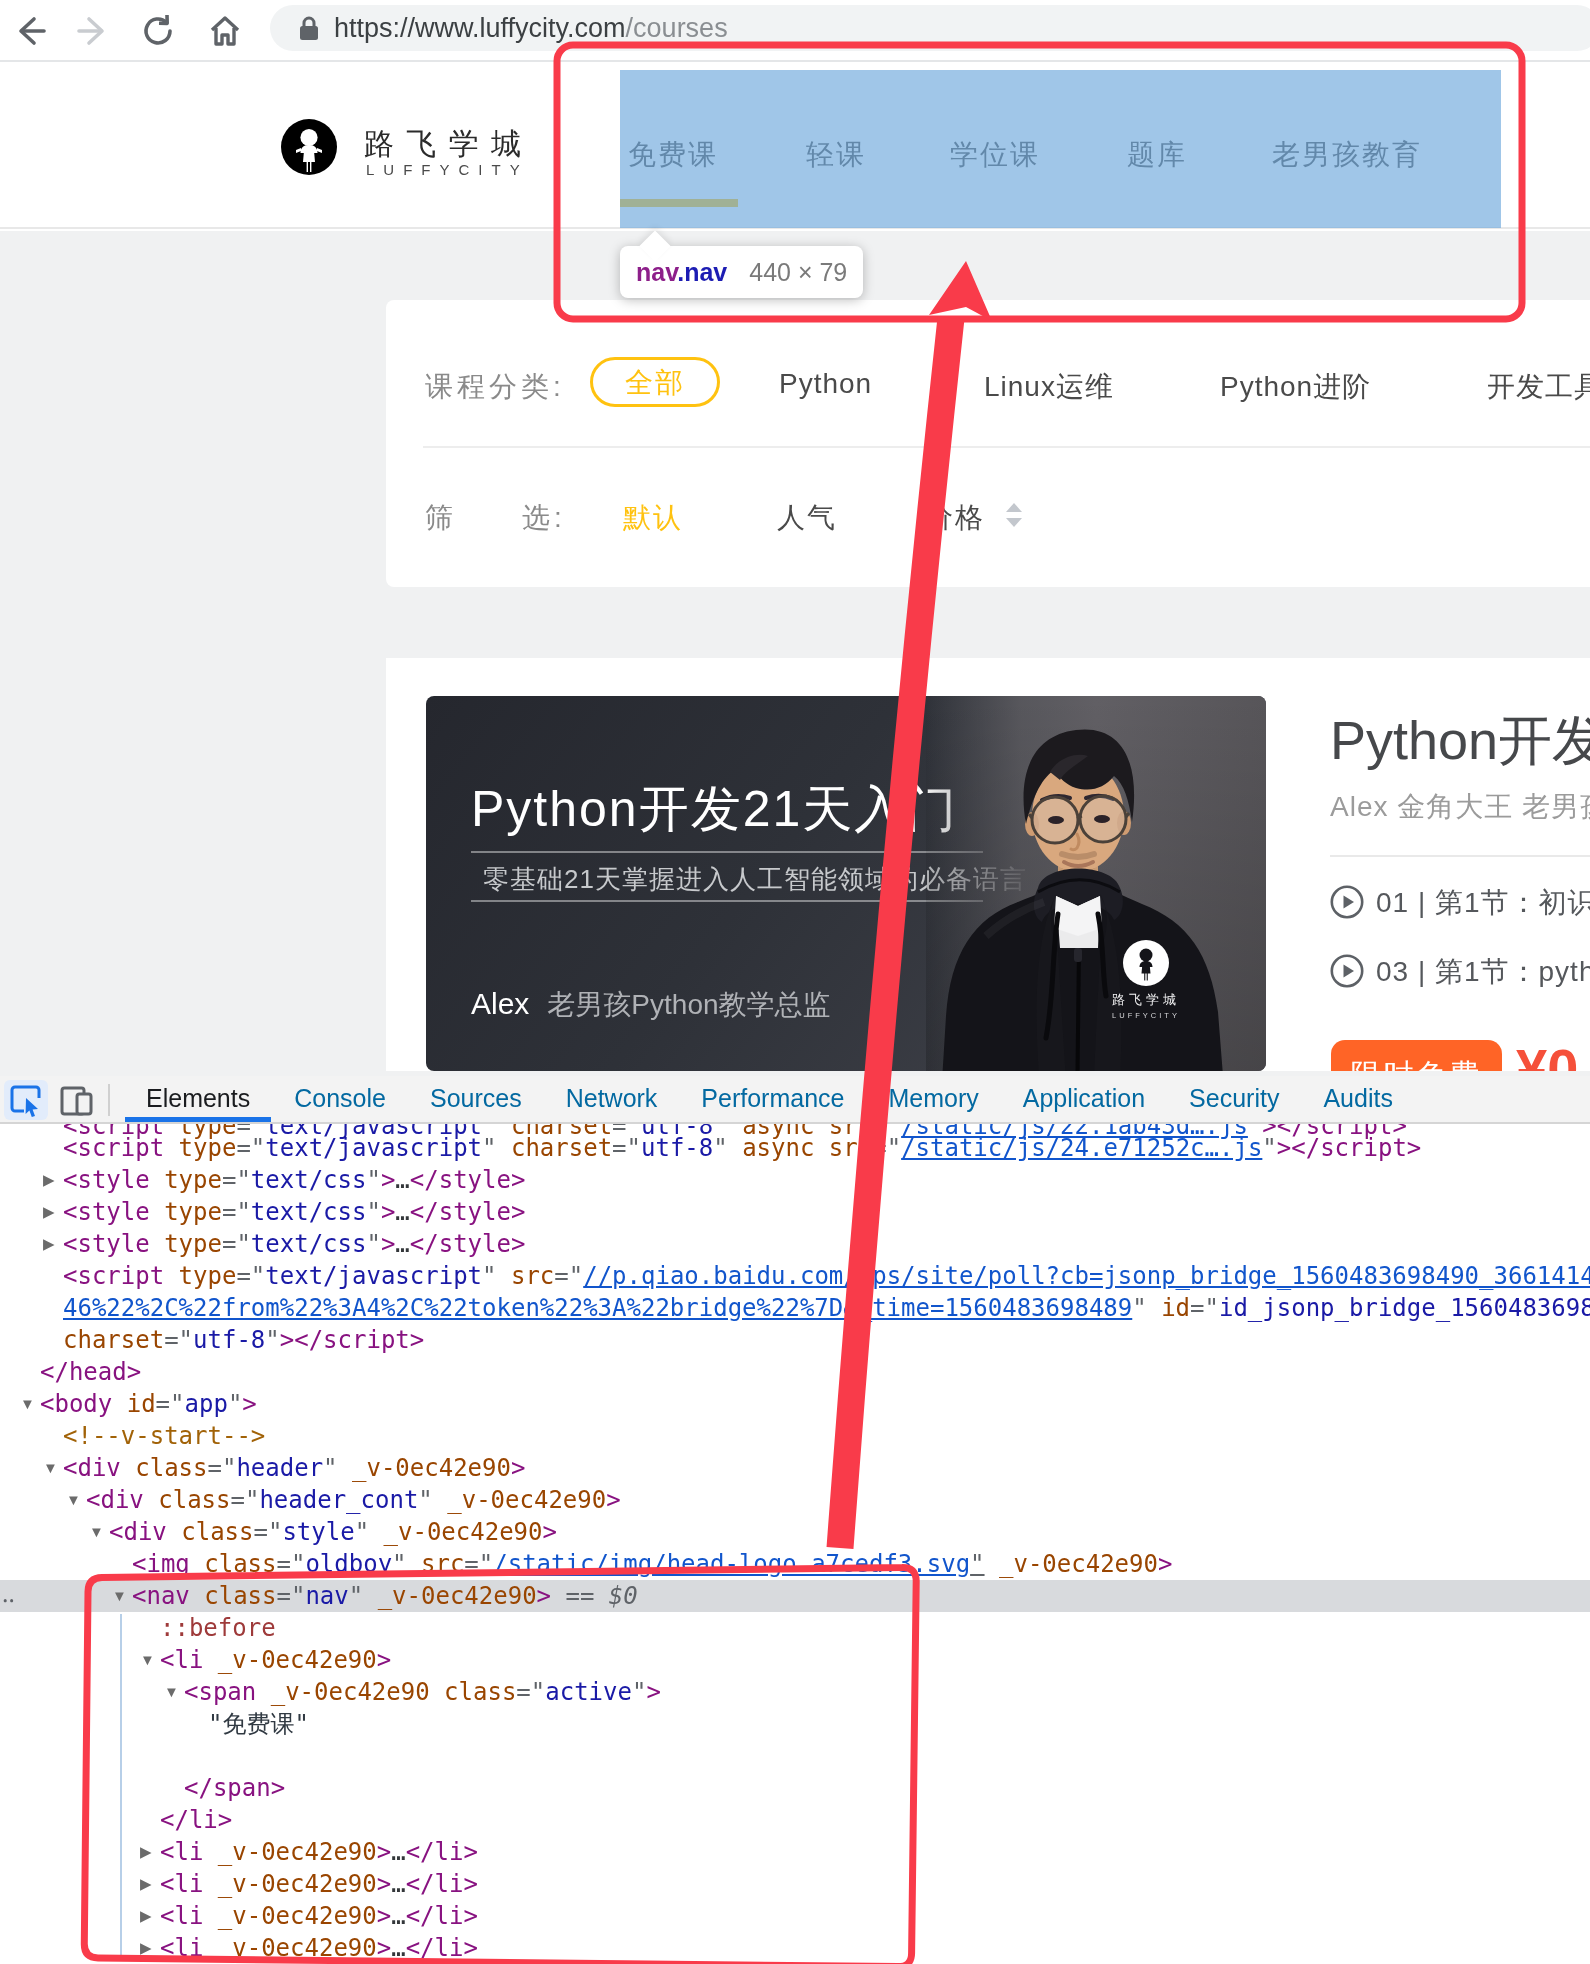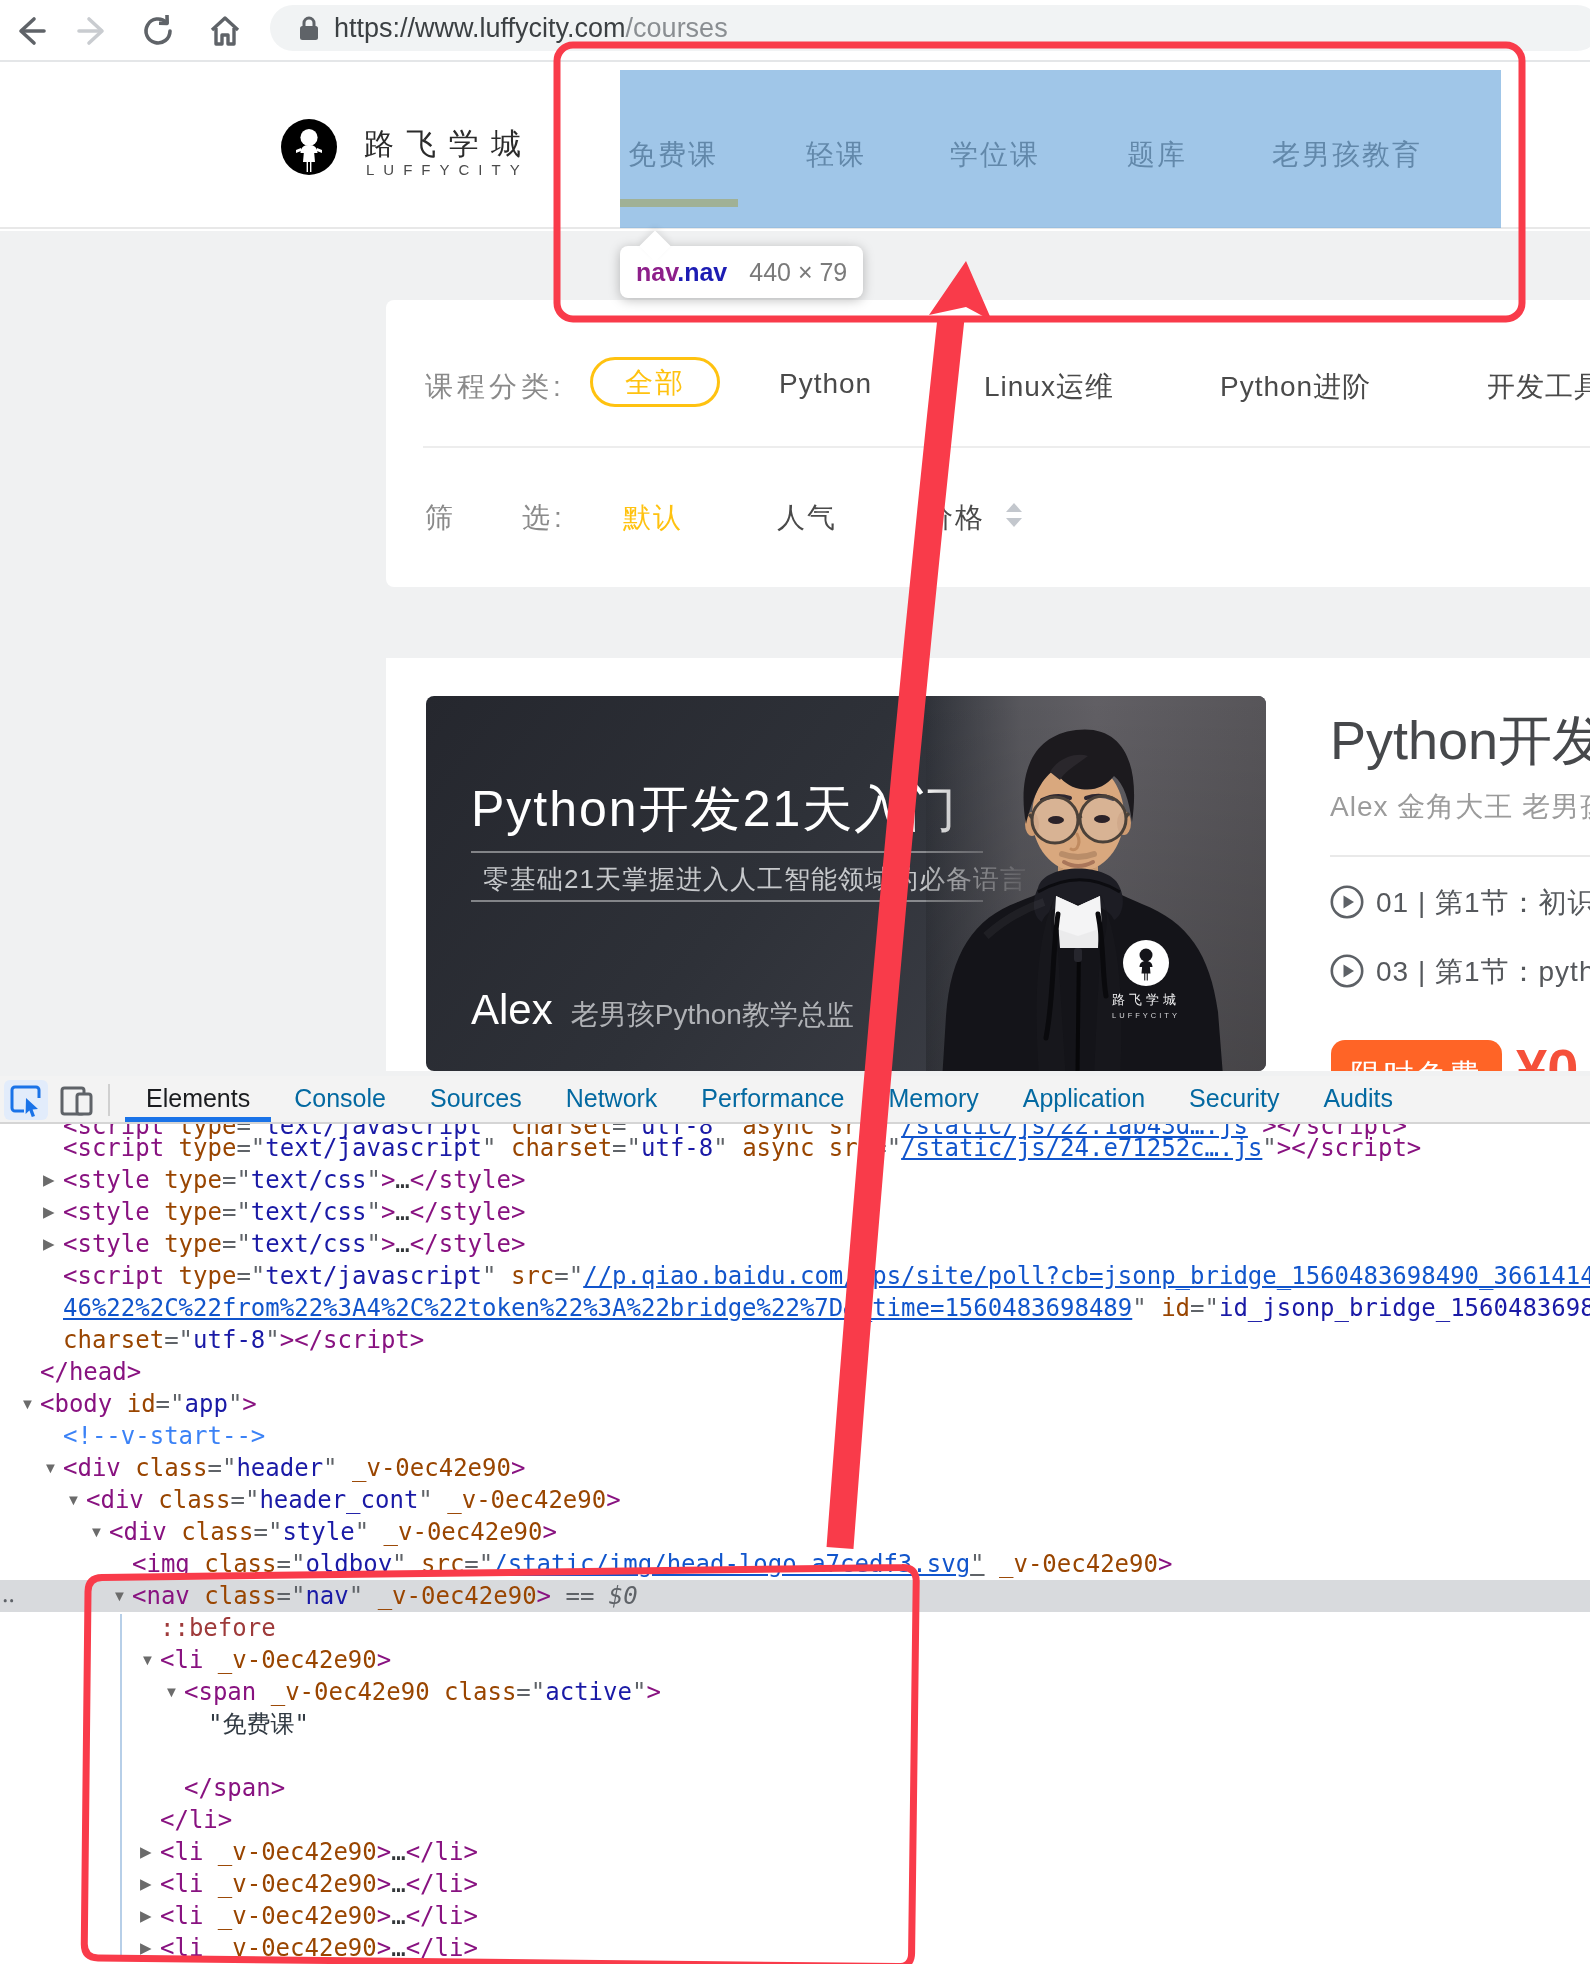--- a/index.html
+++ b/index.html
@@ -50,21 +50,21 @@
 
   
   #course-card { left:386px; top:658px; width:1204px; height:413px; background:#fff; overflow:hidden; }
   #course-img { position:absolute; left:40px; top:38px; width:840px; height:375px; border-radius:8px; overflow:hidden;
     background:linear-gradient(128deg,#25272e 0%, #2e3138 42%, #44464e 100%); }
   #ci-title { position:absolute; left:45px; top:80px; font-size:50px; color:#ffffff; letter-spacing:2px; white-space:nowrap; }
   #ci-div1 { position:absolute; left:45px; top:155px; width:512px; height:2px; background:rgba(255,255,255,0.42); }
   #ci-sub { position:absolute; left:57px; top:166px; font-size:26px; color:#c7c9cc; letter-spacing:1px; white-space:nowrap; }
   #ci-div2 { position:absolute; left:45px; top:204px; width:512px; height:2px; background:rgba(255,255,255,0.42); }
   #ci-alex { position:absolute; left:45px; top:290px; white-space:nowrap; }
-  #ci-alex .nm { font-size:42px; color:#fff; }
+  #ci-alex .nm { font-size:30px; color:#fff; }
   #ci-alex .ttl { font-size:28px; color:#b0b2b6; margin-left:18px; }
   #person-svg { position:absolute; right:0; top:0; }
 
   #co-title { position:absolute; left:944px; top:47px; font-size:54px; color:#46484b; white-space:nowrap; }
   #co-author { position:absolute; left:944px; top:130px; font-size:28px; color:#9b9b9b; letter-spacing:1px; white-space:nowrap; }
   #co-divider { position:absolute; left:944px; top:197px; width:260px; height:2px; background:#e9e9e9; }
   .chapter { position:absolute; left:944px; white-space:nowrap; }
   .chapter:nth-child(1){ top:226px; } .chapter:nth-child(2){ top:295px; }
   .chapter svg { vertical-align:-7px; }
   .chapter .ch-txt { font-size:28px; color:#55585c; margin-left:12px; letter-spacing:1px; }
@@ -83,21 +83,21 @@
   .dt-tab.sel { color:#1a1c1f; }
   .dt-tab.sel::after { content:""; position:absolute; left:1px; right:1px; bottom:0; height:5px; background:#1a73e8; }
   #dt-code { position:absolute; left:0; top:48px; width:1590px; height:840px; overflow:hidden;
     font-family:"DejaVu Sans Mono", monospace; font-size:24px; }
   .cl { position:absolute; left:0; width:1590px; height:32px; line-height:32px; white-space:pre; }
   .cl.sel { background:#d8dadd; }
   .cl .tri { position:absolute; top:0; font-size:15px; color:#6b6b6b; line-height:32px; font-family:"Liberation Sans",sans-serif; }
   .cl .txt { position:absolute; top:0; }
   .tk-t { color:#881280; } .tk-a { color:#994500; } .tk-v { color:#1a1aa6; }
   .tk-l { color:#1155cc; text-decoration:underline; }
-  .tk-q { color:#5f6368; } .tk-c { color:#3b82f6; } .tk-p { color:#9e3a3a; }
+  .tk-q { color:#5f6368; } .tk-c { color:#a16207; } .tk-p { color:#9e3a3a; }
   .tk-s { color:#303942; } .tk-g { color:#5f6368; } .tk-gi { color:#5f6368; font-style:italic; }
   .tk-e { color:#33373a; }
   .tk-u { text-decoration:underline;margin-top:8px; }
   #guide-line { position:absolute; left:120px; top:490px; width:2px; height:346px; background:#b7cfe8; }
   #row-dots { position:absolute; left:2px; top:456px; height:32px; line-height:28px; color:#5f6368; font-size:24px; z-index:2;
     font-family:"DejaVu Sans Mono", monospace; }
 
   
   #el-tooltip { left:620px; top:246px; width:243px; height:52px; background:#fff; border-radius:8px;
     box-shadow:0 2px 12px rgba(0,0,0,0.26); z-index:20; }

